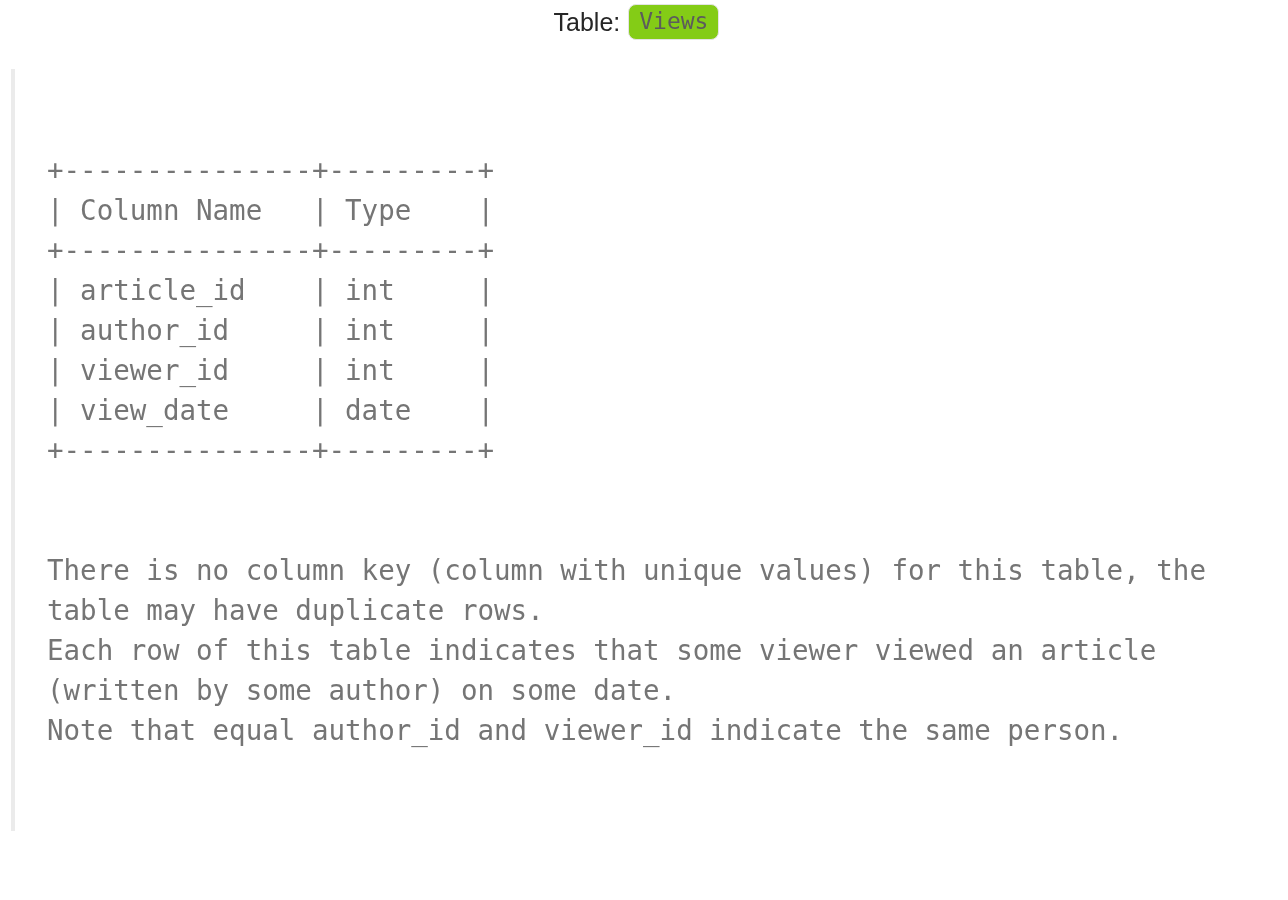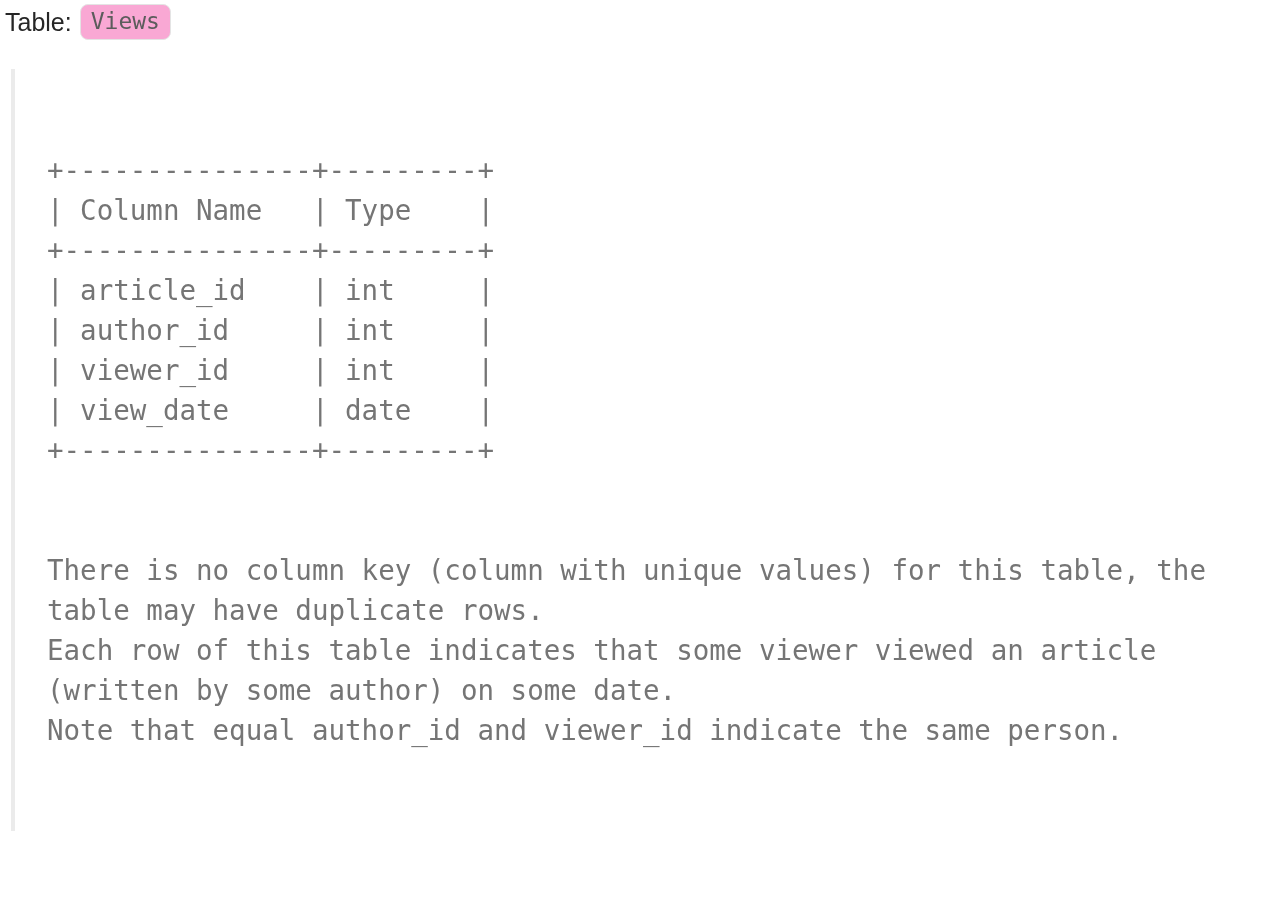--- a/index.html
+++ b/index.html
@@ -17,26 +17,27 @@
   }
   .page {
     padding: 3px 20px 0 5px;
   }
   
   .table-line {
     font-size: 25px;
     line-height: 38px;
     display: flex;
     align-items: center;
+    justify-content: center;
   }
   .code-chip {
     font-family: "DejaVu Sans Mono", "Liberation Mono", monospace;
     font-size: 23px;
     color: #5c5c5c;
-    background: #f9a8d4;
+    background: #84cc16;
     border: 1px solid #e4e4e4;
     border-radius: 8px;
     padding: 2px 10px 4px 10px;
     margin-left: 8px;
     line-height: 28px;
     display: inline-block;
   }
   
   .schema-block {
     margin: 28px 0 0 6px;

